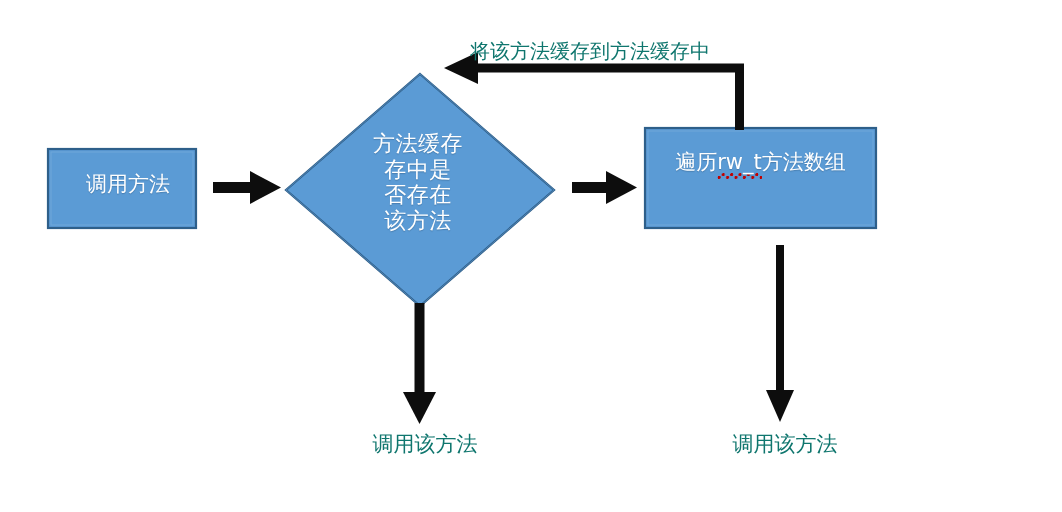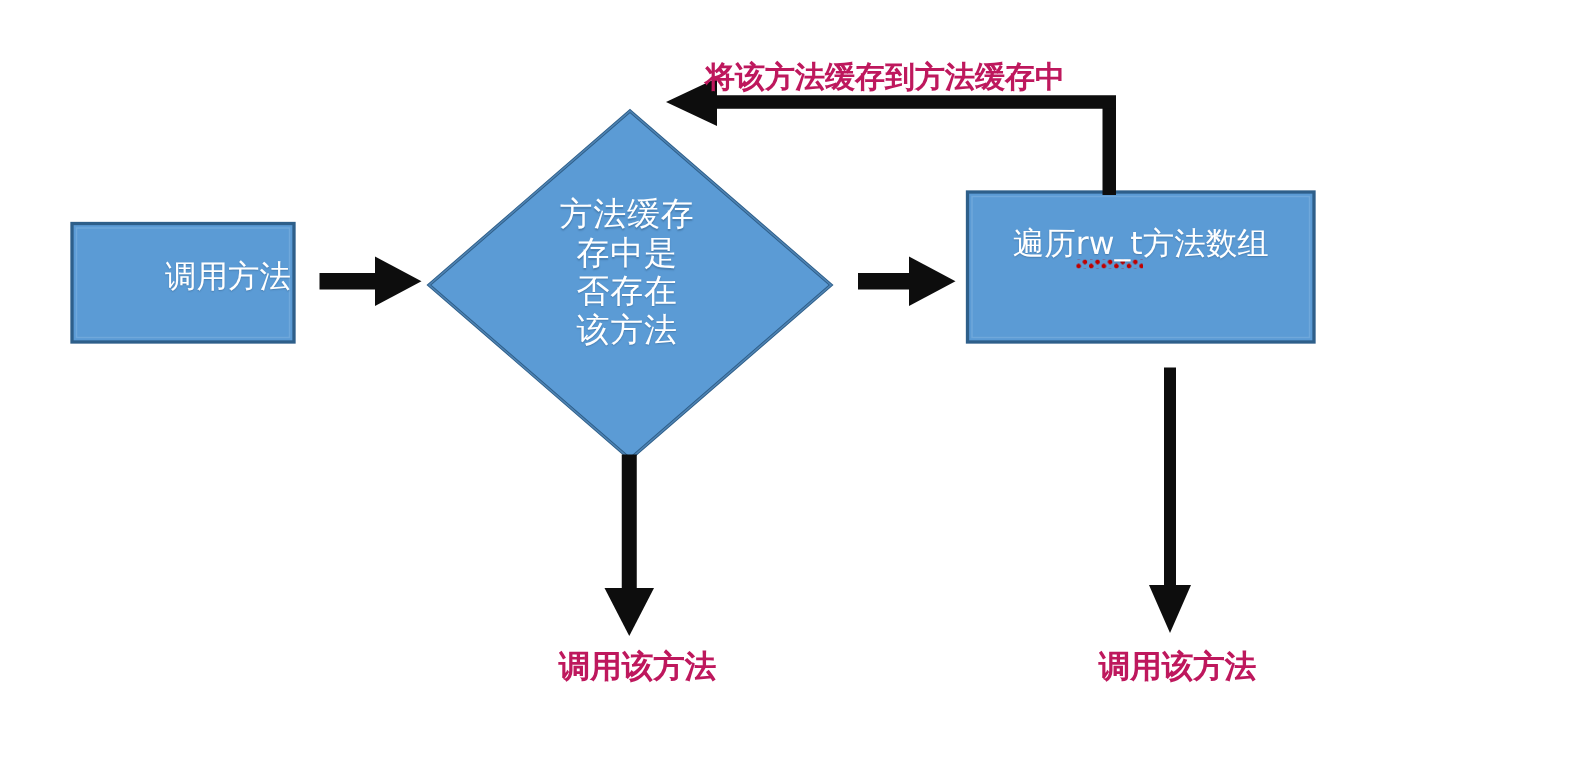--- a/index.html
+++ b/index.html
@@ -29,32 +29,30 @@
     color: #ffffff;
     font-family: "DejaVu Sans", sans-serif;
     text-align: center;
     line-height: 1.16;
     white-space: pre;
     pointer-events: none;
     text-shadow: 0 1px 1px rgba(30,60,90,0.30);
   }
   .plain-text {
     position: absolute;
-    color: #be185d;
+    color: #0f766e;
     font-family: "DejaVu Serif", serif;
     text-align: center;
     white-space: pre;
-    font-weight: bold;
   }
   #process-call-label {
     left: 48px;
     top: 172px;
     width: 160px;
     font-size: 21px;
-    margin-left: 24px;
   }
   #decision-label {
     left: 355px;
     top: 131px;
     width: 126px;
     font-size: 22px;
     letter-spacing: 0.5px;
   }
   #traverse-label {
     left: 645px;

